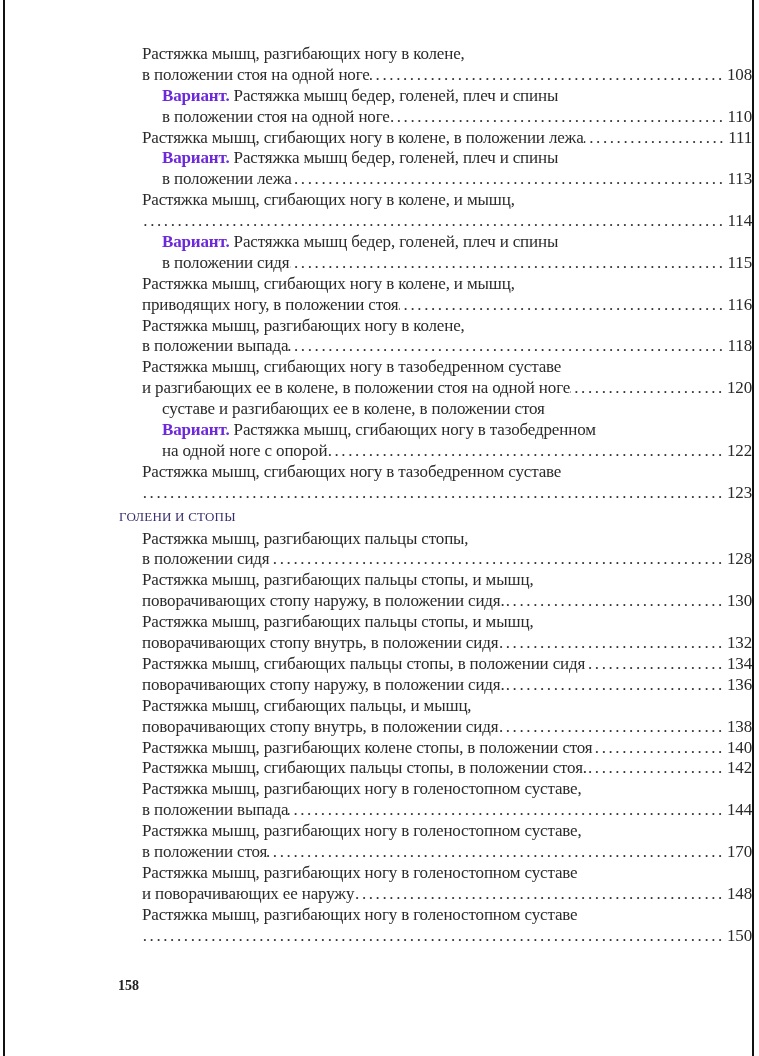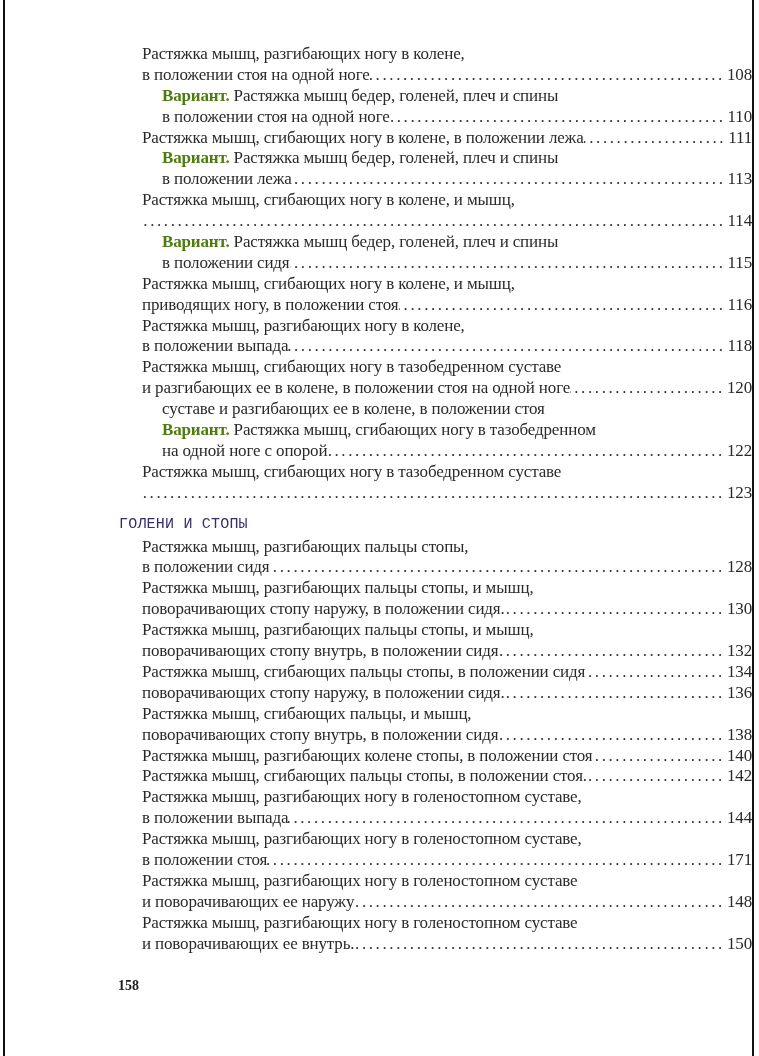--- a/index.html
+++ b/index.html
@@ -58,31 +58,31 @@
       padding-left: 3px;
       text-align: right;
       direction: rtl;
     }
     .line .pg {
       flex: 0 0 auto;
       padding-left: 2px;
     }
     .bold-label {
       font-weight: bold;
-      color: #4d7c0f;
+      color: #6d28d9;
     }
     .section-heading {
       position: relative;
       left: -23px;
-      font-family: Liberation Mono, monospace;
-      font-size: 15px;
+      font-family: Liberation Serif, serif;
+      font-size: 13px;
       line-height: 22px;
       height: 22px;
       color: #3a2d6e;
-      margin-top: 10px;
+      margin-top: 2px;
       margin-bottom: 1px;
       letter-spacing: 0.2px;
     }
     .folio {
       position: absolute;
       left: 118px;
       top: 978px;
       font-family: "Liberation Serif", "DejaVu Serif", serif;
       font-weight: bold;
       font-size: 14px;
@@ -309,41 +309,40 @@
         </div>
     </div>
 
     <div class="entry">
       <div class="line">
           <span class="txt">Растяжка мышц, разгибающих ногу в голеностопном суставе,</span>
         </div>
       <div class="line">
           <span class="txt">в положении стоя</span>
           <span class="dots">....................................................................................................................................</span>
-          <span class="pg">171</span>
+          <span class="pg">170</span>
         </div>
     </div>
 
     <div class="entry">
       <div class="line">
           <span class="txt">Растяжка мышц, разгибающих ногу в голеностопном суставе</span>
         </div>
       <div class="line">
           <span class="txt">и поворачивающих ее наружу</span>
           <span class="dots">....................................................................................................................................</span>
           <span class="pg">148</span>
         </div>
     </div>
 
     <div class="entry">
       <div class="line">
           <span class="txt">Растяжка мышц, разгибающих ногу в голеностопном суставе</span>
         </div>
       <div class="line">
-          <span class="txt">и поворачивающих ее внутрь.</span>
           <span class="dots">....................................................................................................................................</span>
           <span class="pg">150</span>
         </div>
     </div>
   </div>
 </div>
 
 <div class="folio">158</div>
 
 </body></html>

